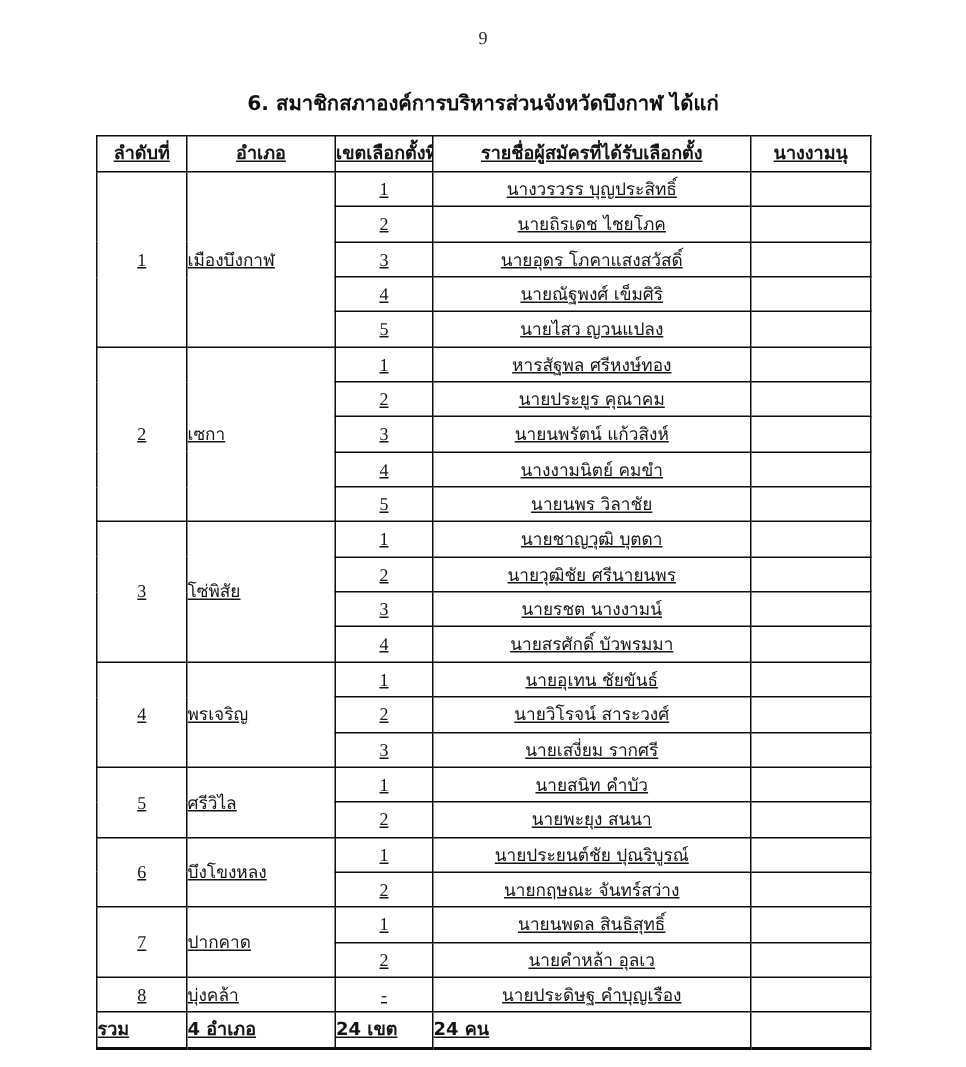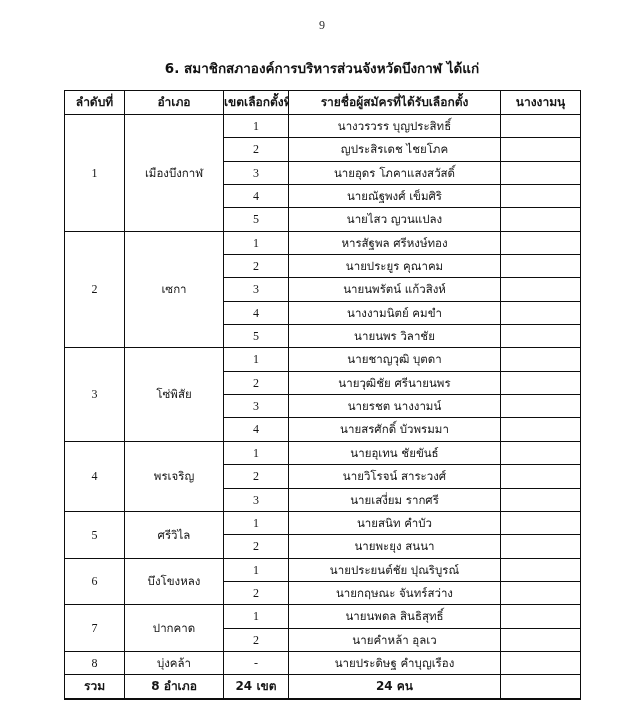--- a/index.html
+++ b/index.html
@@ -46,20 +46,21 @@
     top: 90px;
     left: 64px;
     width: 516px;
   }
   table.council {
     border-collapse: collapse;
     width: 516px;
     table-layout: fixed;
     font-size: 11.5px;
     color: #151515;
+    text-decoration: underline;
   }
   table.council col.c-order  { width: 60px; }
   table.council col.c-amphoe { width: 99px; }
   table.council col.c-zone   { width: 65px; }
   table.council col.c-name   { width: 212px; }
   table.council col.c-note   { width: 80px; }
 
   table.council th,
   table.council td {
     border: 1px solid #0d0d0d;
@@ -77,21 +78,21 @@
     height: 23px;
     line-height: 23px;
   }
   td.order,
   td.zone {
     text-align: center;
     font-family: "Liberation Serif", serif;
     font-size: 12px;
   }
   td.amphoe {
-    text-align: center;
+    text-align: left;
     vertical-align: top;
   }
   td.amphoe .amphoe-text {
     display: block;
     line-height: 22.35px;
   }
   td.order {
     vertical-align: top;
   }
   td.order .order-text {
@@ -99,21 +100,21 @@
     line-height: 22.35px;
   }
   td.cand {
     text-align: center;
     padding-left: 14px;
   }
   td.note { }
 
   tr.total-row td {
     font-weight: bold;
-    text-align: center;
+    text-align: left;
     border-bottom: 2px solid #0d0d0d;
   }
   tr.total-row td.total-label,
   tr.total-row td.total-amphoe,
   tr.total-row td.total-zone,
   tr.total-row td.total-people {
     font-family: "DejaVu Sans", "Liberation Sans", sans-serif;
     font-size: 12px;
   }
   tr.group-start > td.order,
@@ -155,21 +156,21 @@
             </td>
             <td class="amphoe" rowspan="5">
               <span class="amphoe-text">เมืองบึงกาฬ</span>
             </td>
             <td class="zone">1</td>
             <td class="cand">นางวรวรร บุญประสิทธิ์</td>
             <td class="note"></td>
           </tr>
           <tr>
             <td class="zone">2</td>
-            <td class="cand">ญประสิรเดช ไชยโภค</td>
+            <td class="cand">นายถิรเดช ไชยโภค</td>
             <td class="note"></td>
           </tr>
           <tr>
             <td class="zone">3</td>
             <td class="cand">นายอุดร โภคาแสงสวัสดิ์</td>
             <td class="note"></td>
           </tr>
           <tr>
             <td class="zone">4</td>
             <td class="cand">นายณัฐพงศ์ เข็มศิริ</td>
@@ -314,21 +315,21 @@
               <span class="amphoe-text">บุ่งคล้า</span>
             </td>
             <td class="zone">-</td>
             <td class="cand">นายประดิษฐ คำบุญเรือง</td>
             <td class="note"></td>
           </tr>
         </tbody>
       <tfoot>
         <tr class="total-row">
           <td class="total-label">รวม</td>
-          <td class="total-amphoe">8 อำเภอ</td>
+          <td class="total-amphoe">4 อำเภอ</td>
           <td class="total-zone">24 เขต</td>
           <td class="total-people">24 คน</td>
           <td class="total-note"></td>
         </tr>
       </tfoot>
     </table>
   </div>
 
 </div>
 

